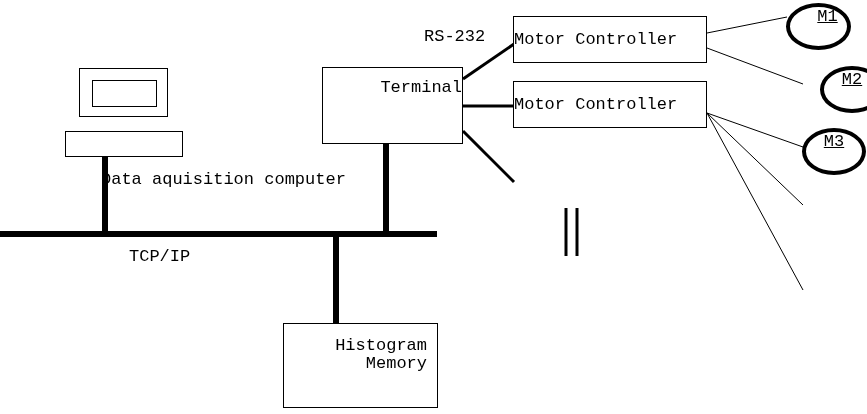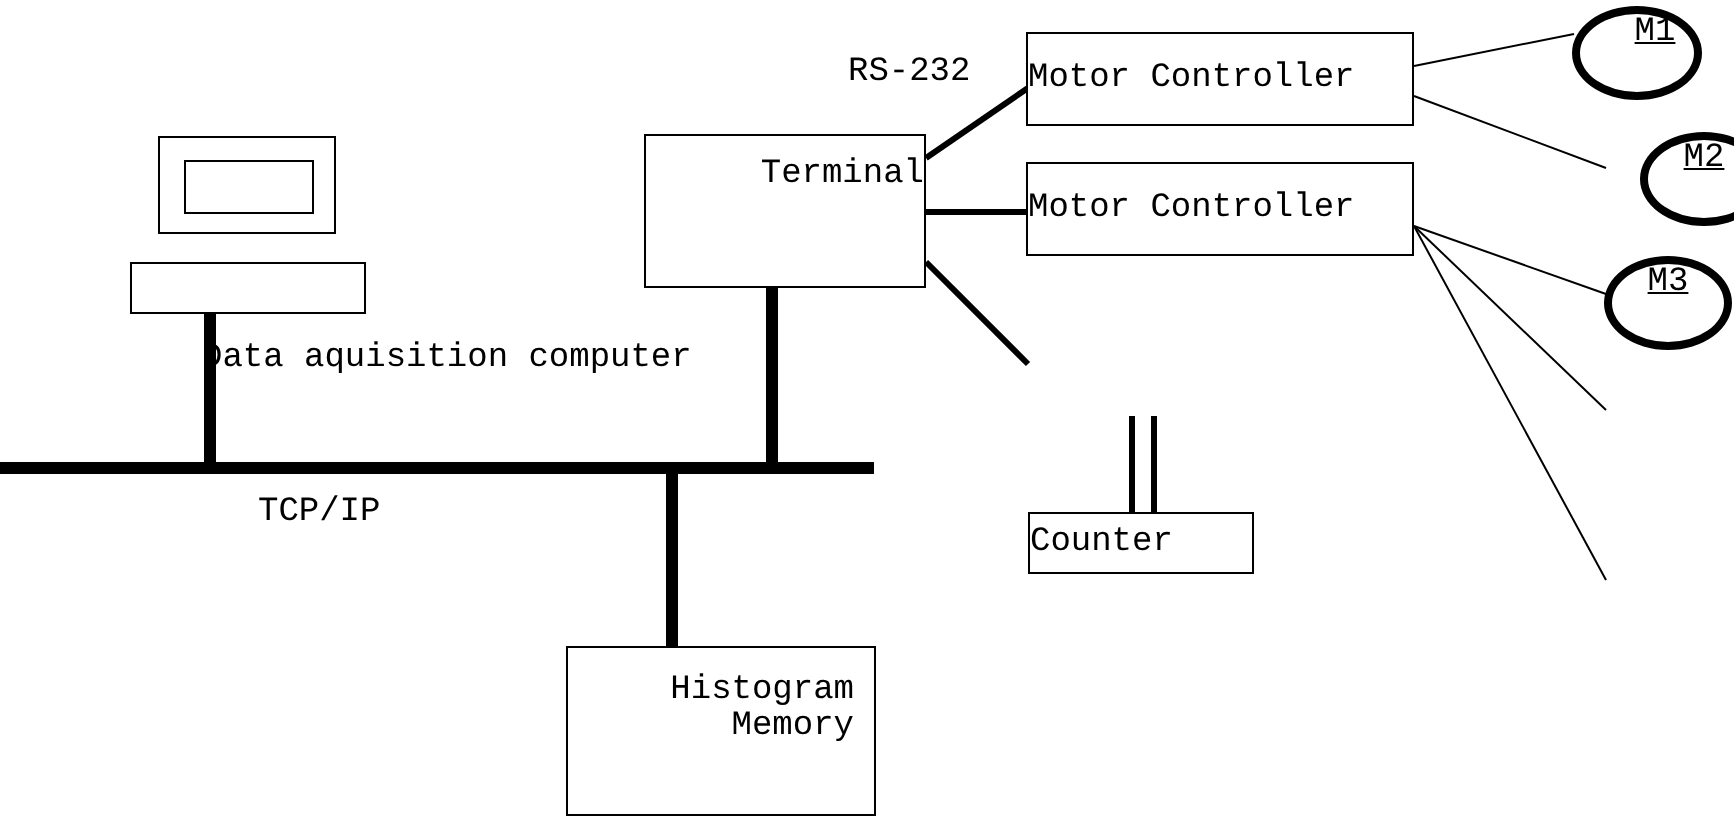--- a/index.html
+++ b/index.html
@@ -138,23 +138,20 @@
     <div>Terminal</div>
   </div>
 
   <div class="box single mc1-box">
     <span>Motor Controller</span>
   </div>
   <div class="box single mc2-box">
     <span>Motor Controller</span>
   </div>
 
-  <div class="box single ctr-box">
-    <span>Counter</span>
-  </div>
 
   <div class="box hist-box two-line">
     <div>Histogram</div>
     <div>Memory</div>
   </div>
 
   <div class="motor motor-1">
     <span class="motor-label">M1</span>
   </div>
   <div class="motor motor-2">

